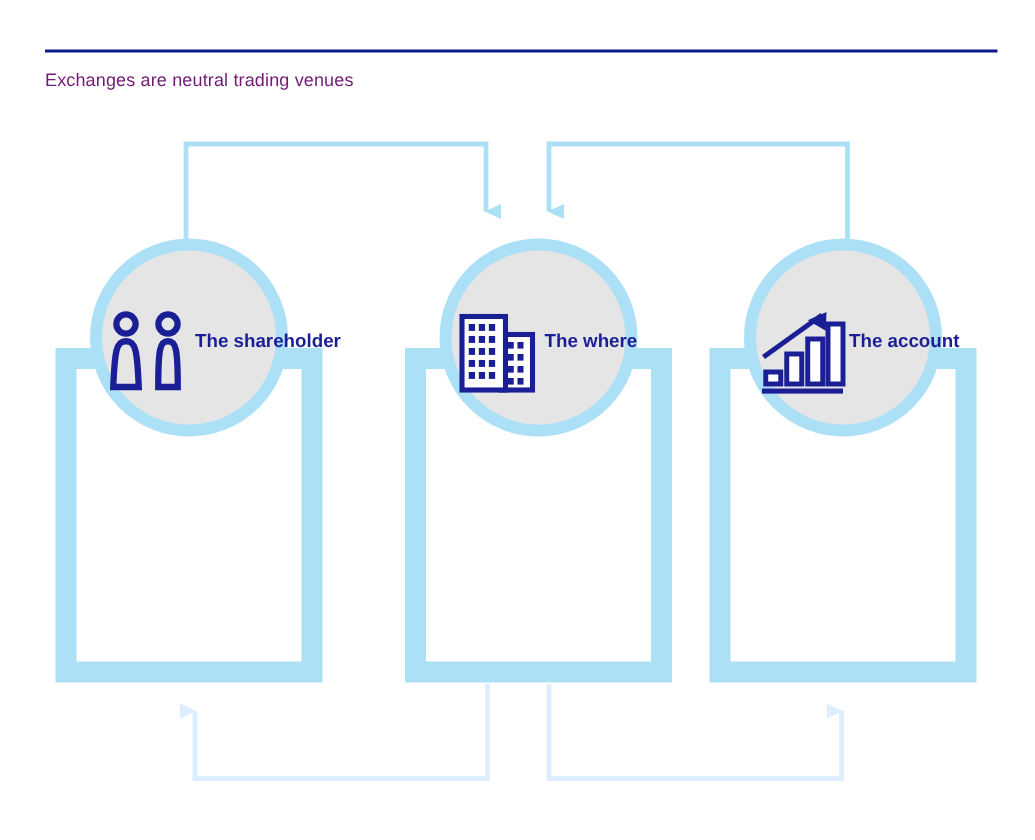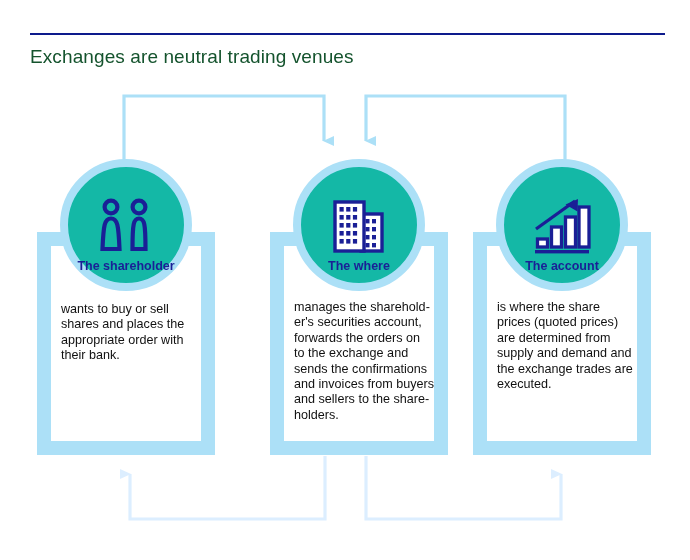--- a/index.html
+++ b/index.html
@@ -14,22 +14,22 @@
 
   .top-rule{
     position:absolute;
     left:30px; top:33px; width:635px; height:2px;
     background:#0d1a8c;
   }
 
   .page-title{
     position:absolute;
     left:30px; top:46px;
-    font-size:19px;
-    color:#14532d;
+    font-size:12px;
+    color:#701a75;
     letter-spacing:.1px;
     white-space:nowrap;
   }
 
   
   .connectors{
     position:absolute; left:0; top:0; width:690px; height:560px;
     pointer-events:none;
   }
 
@@ -55,27 +55,27 @@
     background:#ffffff;
   }
 
   .circle{
     position:absolute;
     left:50%;
     top:-73px;
     transform:translateX(-50%);
     width:132px;height:132px;
     border-radius:50%;
-    background:#14b8a6;
+    background:#e5e5e5;
     border:8px solid #ace0f7;
     box-sizing:border-box;
     display:flex;
-    flex-direction:column;
+    flex-direction:row;
     align-items:center;
-    justify-content:center;
+    justify-content:space-between;
   }
   .circle .glyph{
     margin-top:16px;
     height:62px;
     display:flex;
     align-items:flex-end;
     justify-content:center;
   }
   .circle .cap{
     margin-top:4px;
@@ -129,51 +129,39 @@
 
     <g>
       <path d="M366,456 L366,519 L561,519 L561,474" fill="none" stroke="#dceeff" stroke-width="3.2" marker-end="url(#ah-up)"></path>
     </g>
   </svg>
 
   <div class="column col-1">
     <div class="frame">
       <div class="frame-inner"></div>
     </div>
-    <div class="body-text">wants to buy or sell
-shares and places the
-appropriate order with
-their bank.</div>
     <div class="circle">
       <div class="glyph">
         <svg width="62" height="58" viewBox="0 0 62 58">
           <g fill="none" stroke="#1a1f96" stroke-width="4.2">
             <circle cx="16" cy="10" r="6.4"></circle>
             <path d="M16,21.5 C9.5,21.5 8.5,28 7.5,52 L24.5,52 C23.5,28 22.5,21.5 16,21.5 Z"></path>
             <circle cx="44" cy="10" r="6.4"></circle>
             <path d="M44,21.5 C38.5,21.5 37.5,27 37.5,52 L50.5,52 C50.5,27 49.5,21.5 44,21.5 Z"></path>
           </g>
         </svg>
       </div>
       <div class="cap">The shareholder</div>
     </div>
   </div>
 
   <div class="column col-2">
     <div class="frame">
       <div class="frame-inner"></div>
     </div>
-    <div class="body-text">manages the sharehold-
-er's securities account,
-forwards the orders on
-to the exchange and
-sends the confirmations
-and invoices from buyers
-and sellers to the share-
-holders.</div>
     <div class="circle">
       <div class="glyph">
         <svg width="62" height="58" viewBox="0 0 62 58">
           <g stroke="#1a1f96" stroke-width="3.4" fill="#ffffff">
             <rect x="33" y="17" width="21" height="37"></rect>
             <rect x="7" y="5" width="29" height="49"></rect>
           </g>
           <g fill="#1a1f96">
             <rect x="11.5" y="10" width="4.2" height="4.6"></rect>
             <rect x="18.2" y="10" width="4.2" height="4.6"></rect>
@@ -203,26 +191,20 @@
         </svg>
       </div>
       <div class="cap">The where</div>
     </div>
   </div>
 
   <div class="column col-3">
     <div class="frame">
       <div class="frame-inner"></div>
     </div>
-    <div class="body-text">is where the share
-prices (quoted prices)
-are determined from
-supply and demand and
-the exchange trades are
-executed.</div>
     <div class="circle">
       <div class="glyph">
         <svg width="62" height="58" viewBox="0 0 62 58">
           <g stroke="#1a1f96" stroke-width="3.3" fill="#ffffff">
             <rect x="6.5" y="42" width="10" height="8"></rect>
             <rect x="20.5" y="30" width="10" height="20"></rect>
             <rect x="34.5" y="20" width="10" height="30"></rect>
             <rect x="48" y="10" width="10" height="40"></rect>
           </g>
           <path d="M5,32 L44,4" stroke="#1a1f96" stroke-width="3.3" fill="none"></path>

